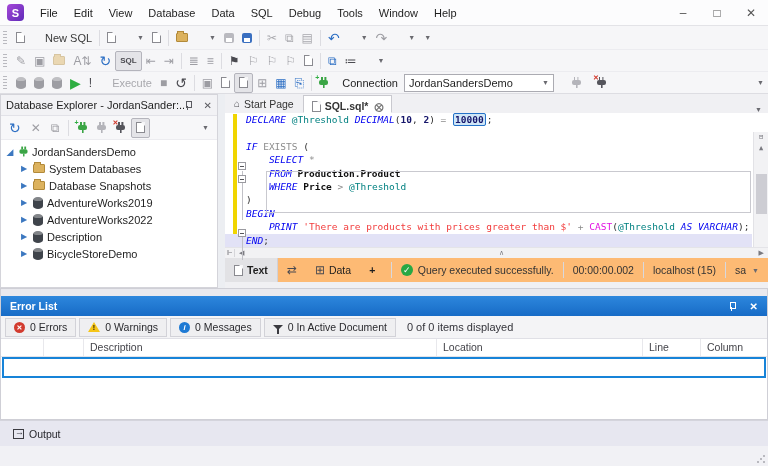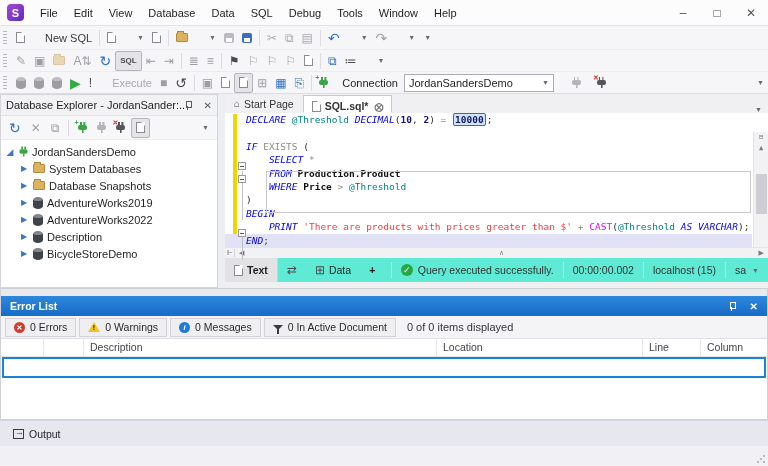--- a/index.html
+++ b/index.html
@@ -109,21 +109,21 @@
   .fold-line { position:absolute; left:16.5px; width:1px; background:#c0c0c6; z-index:2; }
   #stmt-box { position:absolute; left:41px; top:58px; right:17px; height:42px;
     border:1px solid #c9c9cf; z-index:1; }
   #vscroll { position:absolute; right:0; top:19px; width:15px; height:134px; background:#f2f2f4;
     border-left:1px solid #e2e2e6; font-size:7px; color:#7a7a80; text-align:center; }
   .vs-el { height:11px; line-height:11px; }
   #vthumb { position:absolute; left:2px; top:42px; width:11px; height:40px; background:#cdcdd3; }
   #hscroll { position:absolute; left:0; top:153px; width:543px; height:11px; background:#f2f2f4;
     border-top:1px solid #e4e4e8; display:flex; align-items:center; font-size:7px; color:#7a7a80; }
 
-  #resbar { position:absolute; left:0; top:164px; width:543px; height:24px; background:#5eead4;
+  #resbar { position:absolute; left:0; top:164px; width:543px; height:24px; background:#fdba74;
     border-top:1px solid #ddddе2; display:flex; align-items:center; }
   .res-tab { display:flex; align-items:center; gap:4px; padding:0 9px; height:24px; font-size:10.5px; }
   .res-tab.active { background:#e2e2e5; border-right:1px solid #d0d0d6; font-weight:bold; }
   .stat-seg { display:flex; align-items:center; gap:5px; padding:0 9px; height:16px;
     border-left:1px solid #d8d8dd; font-size:10.5px; color:#333; }
   .check { width:12px; height:12px; border-radius:50%; background:#27a844; color:#fff;
     font-size:9px; line-height:12px; text-align:center; }
 
   
   #errorlist { left:0; top:288px; width:768px; height:132px; background:#fff; border:1px solid #cfcfd6; }

